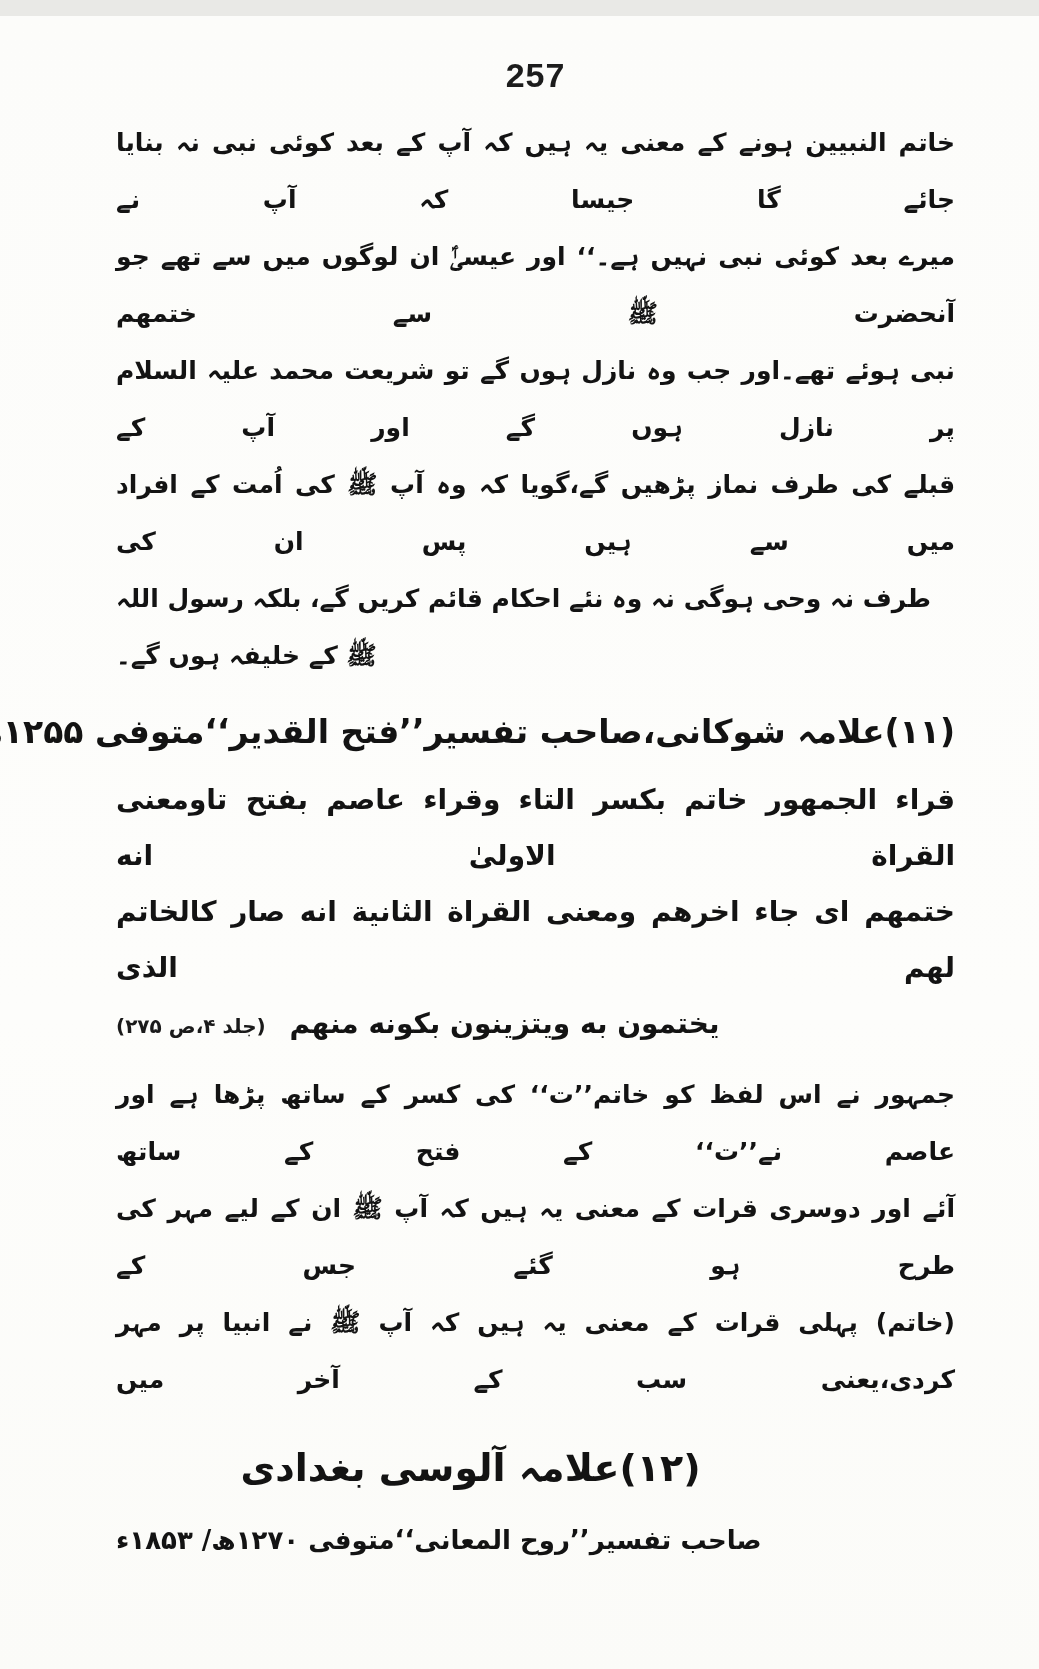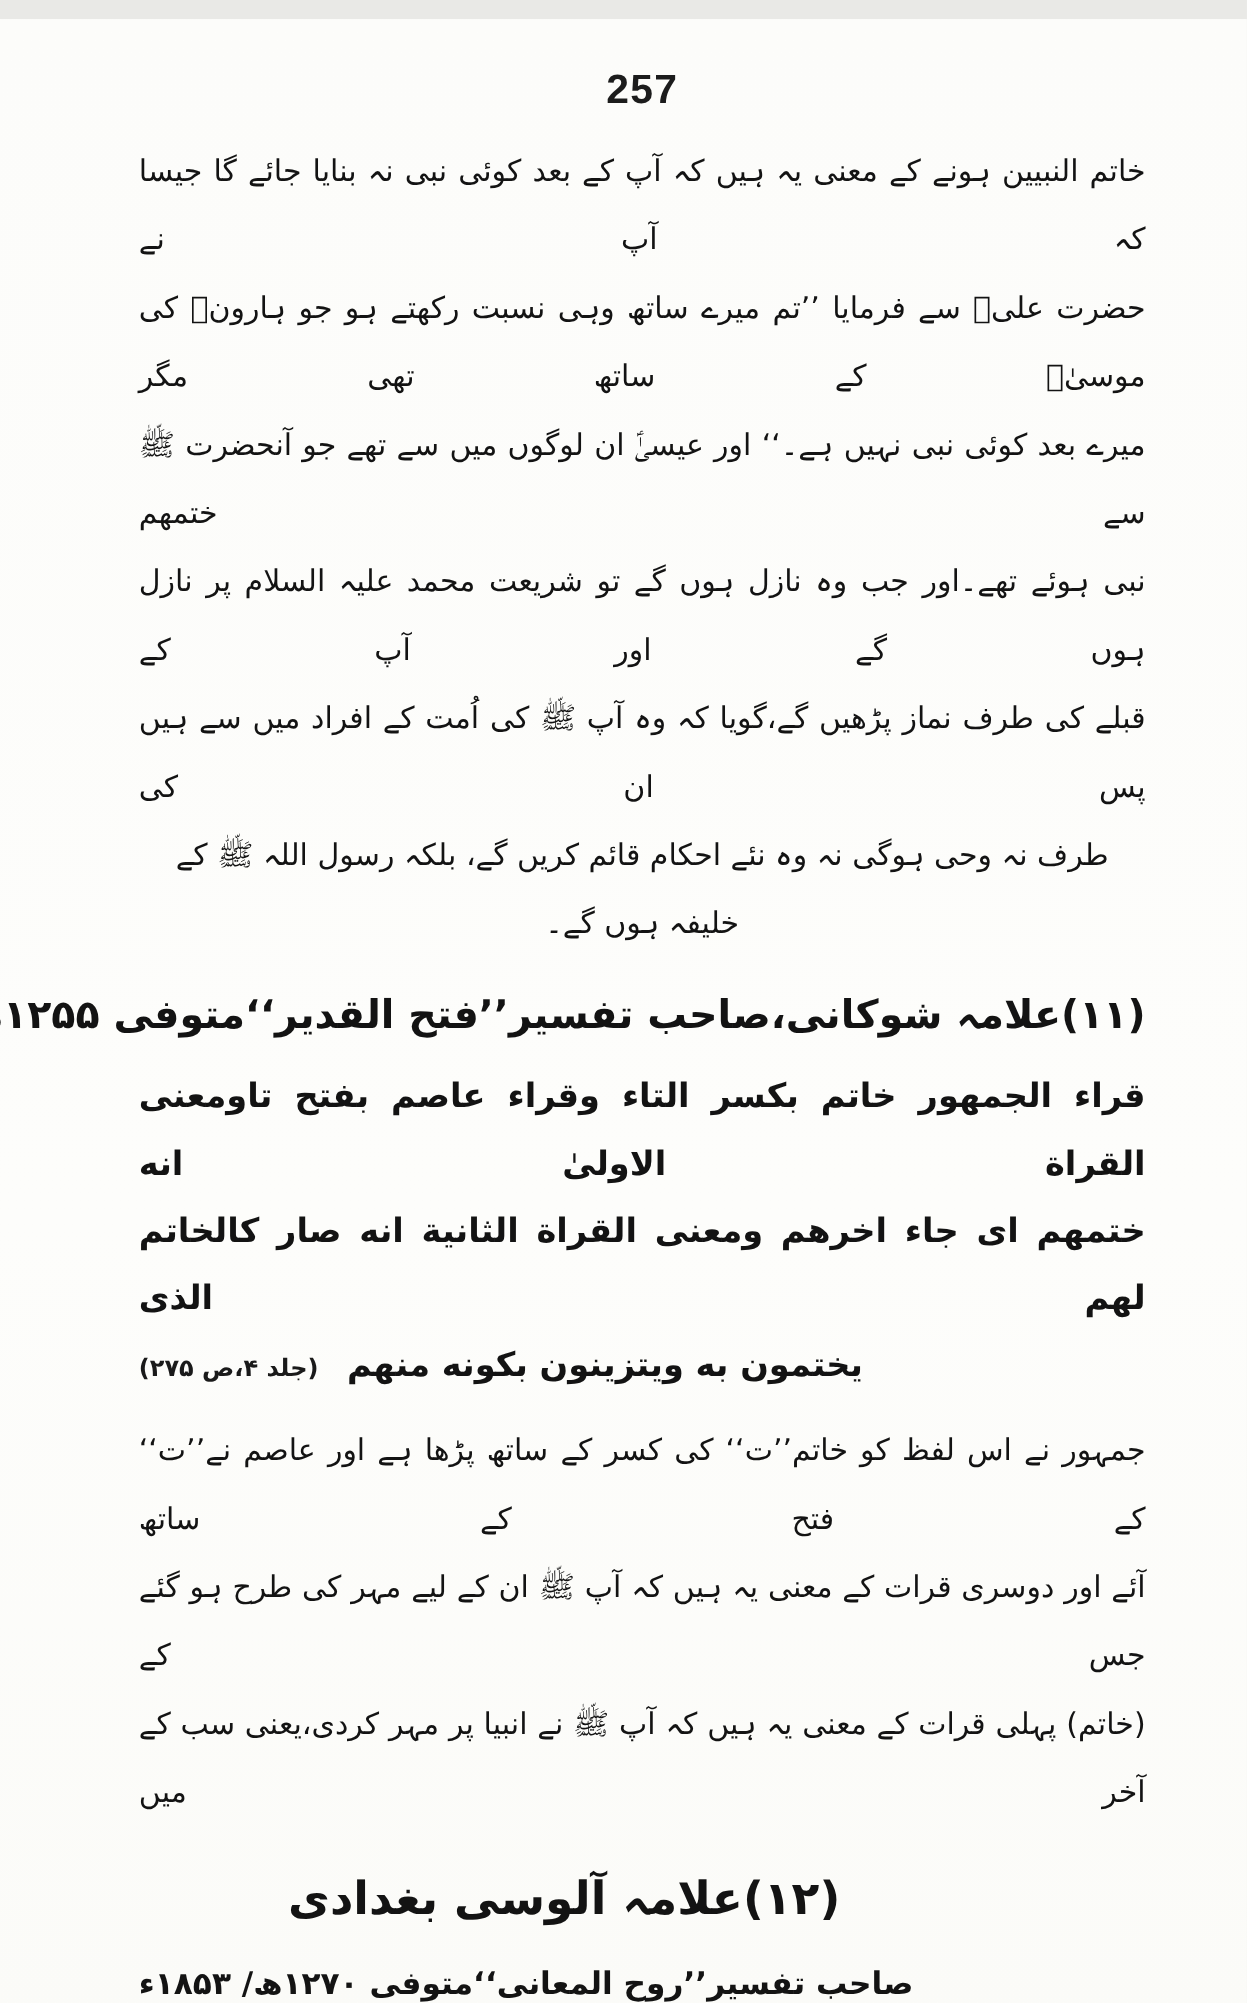--- a/index.html
+++ b/index.html
@@ -19,24 +19,24 @@
   .pageno{
     direction:ltr;
     text-align:center;
     font-family:"Liberation Sans","DejaVu Sans",sans-serif;
     font-weight:bold;
     font-size:34px;
     letter-spacing:1px;
     color:#1c1c1c;
     height:46px;
   }
-  .para{margin:0;}
+  .para{margin:0;font-weight:bold;}
   .urdu{font-size:25px;line-height:57px;margin-top:12px;}
   .jline{ text-align:justify; text-align-last:justify; }
-  .eline{ text-align:center; }
+  .eline{ text-align:left; }
   .heading{
     font-weight:bold;
     font-size:33px;
     line-height:72px;
     text-align:right;
     margin-top:12px;
     white-space:nowrap;
   }
   .heading.h12{
     font-size:38px;
@@ -68,21 +68,20 @@
 </style>
 </head>
 <body>
 
 <div class="page">
 
   <div class="pageno">257</div>
 
   <div class="para urdu">
     <div class="jline">خاتم النبیین ہونے کے معنی یہ ہیں کہ آپ کے بعد کوئی نبی نہ بنایا جائے گا جیسا کہ آپ نے</div>
-    <div class="jline">حضرت علیؓ سے فرمایا ’’تم میرے ساتھ وہی نسبت رکھتے ہو جو ہارونؑ کی موسیٰؑ کے ساتھ تھی مگر</div>
     <div class="jline">میرے بعد کوئی نبی نہیں ہے۔‘‘ اور عیسیٰؑ ان لوگوں میں سے تھے جو آنحضرت ﷺ سے ختمهم</div>
     <div class="jline">نبی ہوئے تھے۔اور جب وہ نازل ہوں گے تو شریعت محمد علیہ السلام پر نازل ہوں گے اور آپ کے</div>
     <div class="jline">قبلے کی طرف نماز پڑھیں گے،گویا کہ وہ آپ ﷺ کی اُمت کے افراد میں سے ہیں پس ان کی</div>
     <div class="eline">طرف نہ وحی ہوگی نہ وہ نئے احکام قائم کریں گے، بلکہ رسول اللہ ﷺ کے خلیفہ ہوں گے۔</div>
   </div>
 
   <div class="heading">(۱۱)علامہ شوکانی،صاحب تفسیر’’فتح القدیر‘‘متوفی ۱۲۵۵ھ</div>
 
   <div class="para arabic">
     <div class="jline">قراء الجمهور خاتم بكسر التاء وقراء عاصم بفتح تاومعنى القراة الاولىٰ انه</div>

